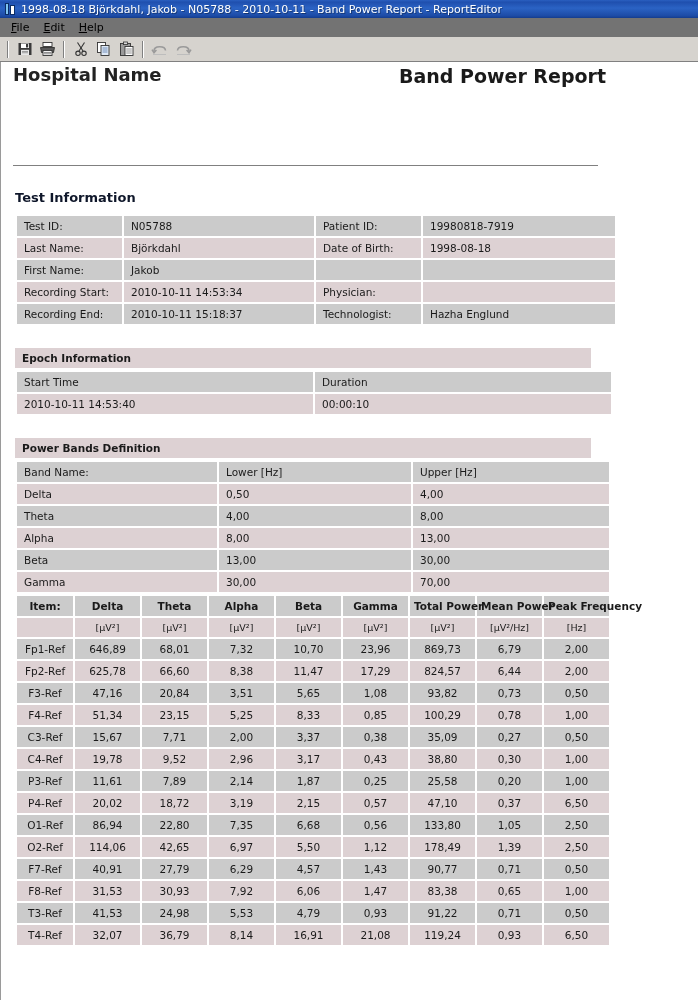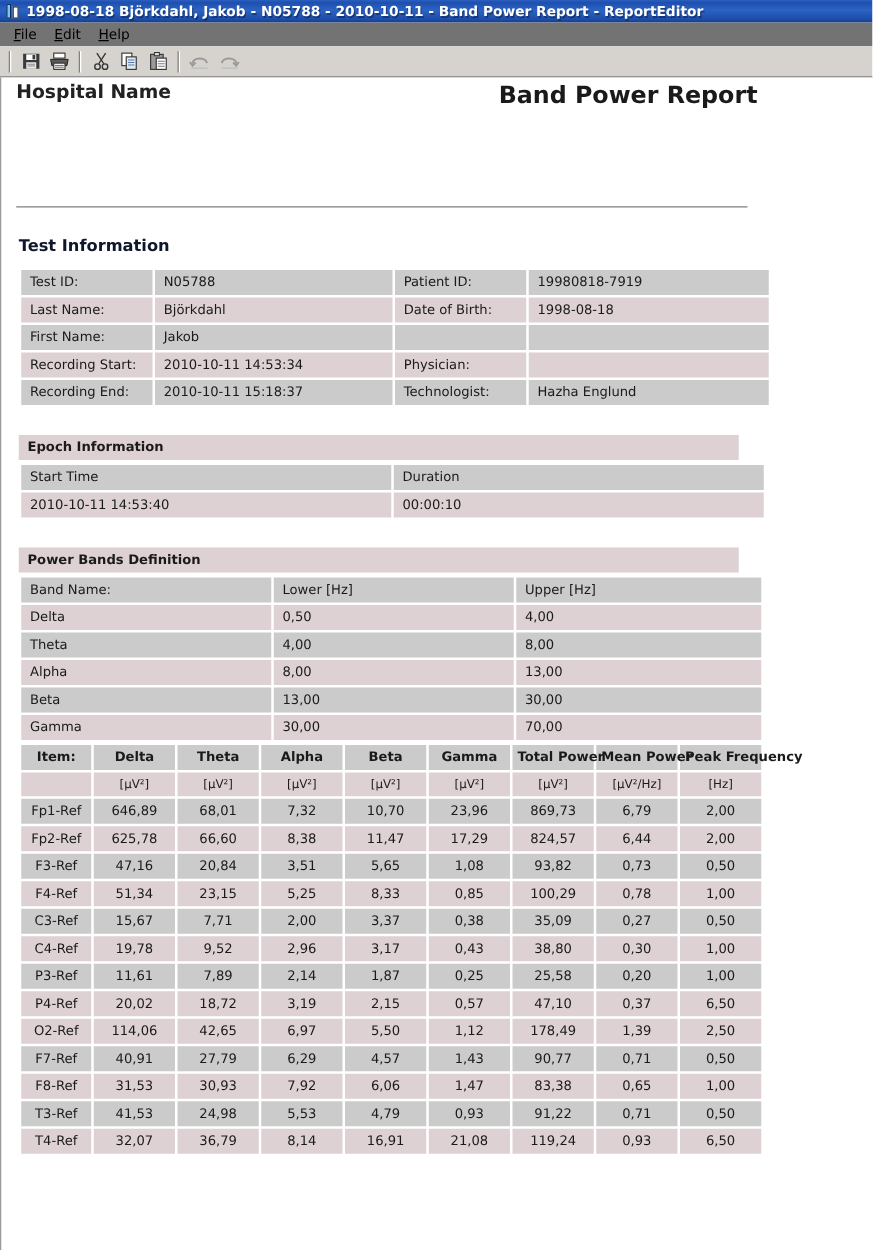--- a/index.html
+++ b/index.html
@@ -23,21 +23,21 @@
     width: 14px; height: 14px;
     position: relative;
     flex: 0 0 auto;
     margin-right: 4px;
   }
   .app-icon .bar-a { position: absolute; left: 2px; top: 1px; width: 4px; height: 12px; background: #7fc4f0; border: 1px solid #0b2d66; }
   .app-icon .bar-b { position: absolute; left: 7px; top: 3px; width: 5px; height: 10px; background: #ffffff; border: 1px solid #0b2d66; }
   .title-text {
     color: #ffffff;
     font-size: 11px;
-    font-weight: bold;
+    font-weight: normal;
     white-space: nowrap;
     letter-spacing: 0px;
     text-shadow: 1px 1px 0 rgba(0,0,0,0.35);
   }
 
   
   .menubar {
     height: 19px;
     background: #737373;
     display: flex; align-items: center;
@@ -89,21 +89,21 @@
 
   
   .rep-header {
     display: flex;
     justify-content: space-between;
     align-items: flex-start;
     padding-top: 2px;
     height: 103px;
   }
   .hospital-name {
-    font-size: 15px;
+    font-size: 18px;
     font-weight: bold;
     color: #222222;
   }
   .report-title {
     font-size: 19px;
     font-weight: bold;
     color: #1a1a1a;
     margin-right: 78px;
     margin-top: 1px;
   }
@@ -487,20 +487,31 @@
             <td class="bg-pink">20,02</td>
             <td class="bg-pink">18,72</td>
             <td class="bg-pink">3,19</td>
             <td class="bg-pink">2,15</td>
             <td class="bg-pink">0,57</td>
             <td class="bg-pink">47,10</td>
             <td class="bg-pink">0,37</td>
             <td class="bg-pink">6,50</td>
           </tr>
           <tr>
+            <td class="bg-gray item">O1-Ref</td>
+            <td class="bg-gray">86,94</td>
+            <td class="bg-gray">22,80</td>
+            <td class="bg-gray">7,35</td>
+            <td class="bg-gray">6,68</td>
+            <td class="bg-gray">0,56</td>
+            <td class="bg-gray">133,80</td>
+            <td class="bg-gray">1,05</td>
+            <td class="bg-gray">2,50</td>
+          </tr>
+          <tr>
             <td class="bg-pink item">O2-Ref</td>
             <td class="bg-pink">114,06</td>
             <td class="bg-pink">42,65</td>
             <td class="bg-pink">6,97</td>
             <td class="bg-pink">5,50</td>
             <td class="bg-pink">1,12</td>
             <td class="bg-pink">178,49</td>
             <td class="bg-pink">1,39</td>
             <td class="bg-pink">2,50</td>
           </tr>

